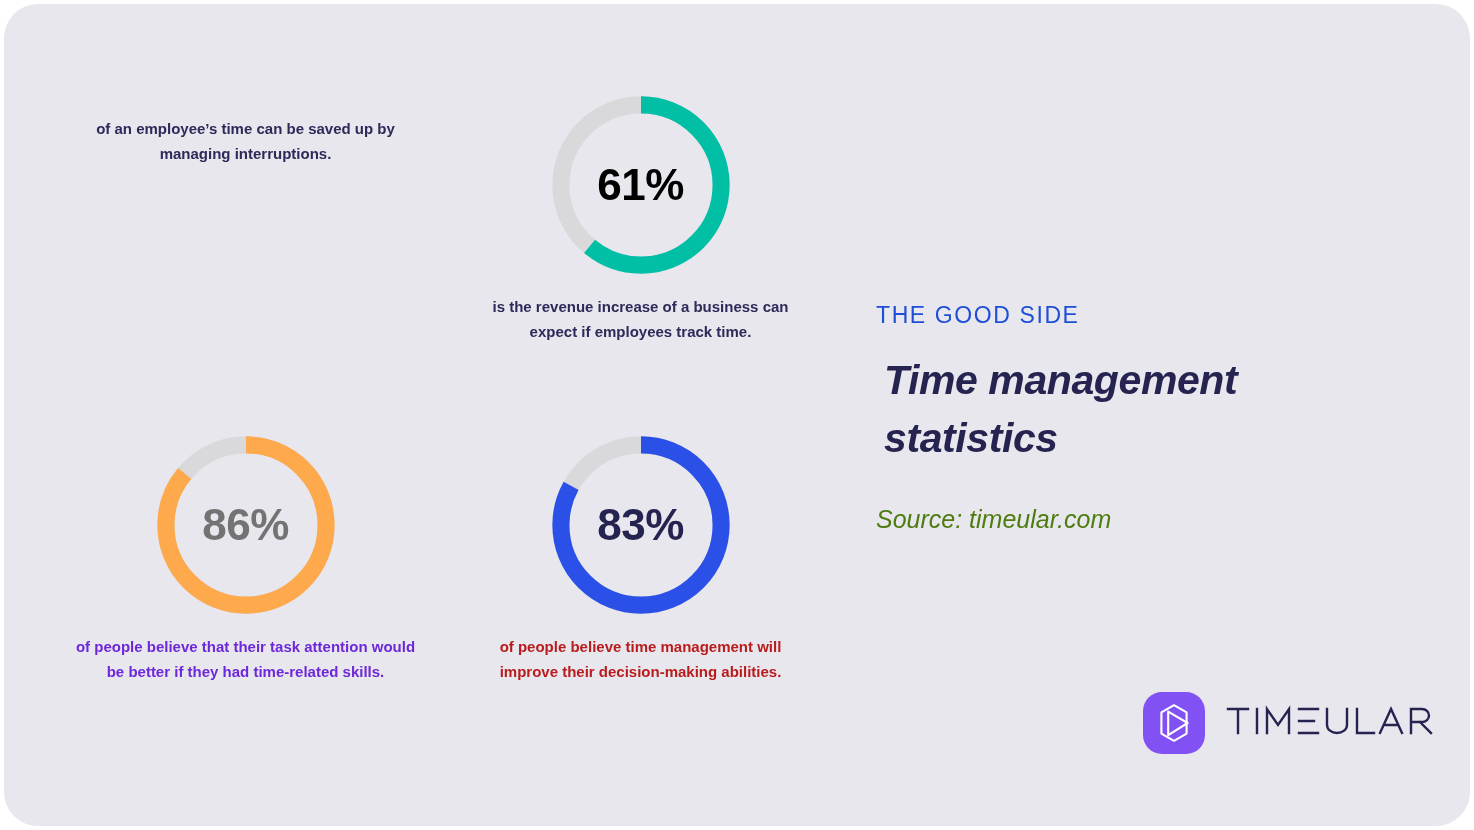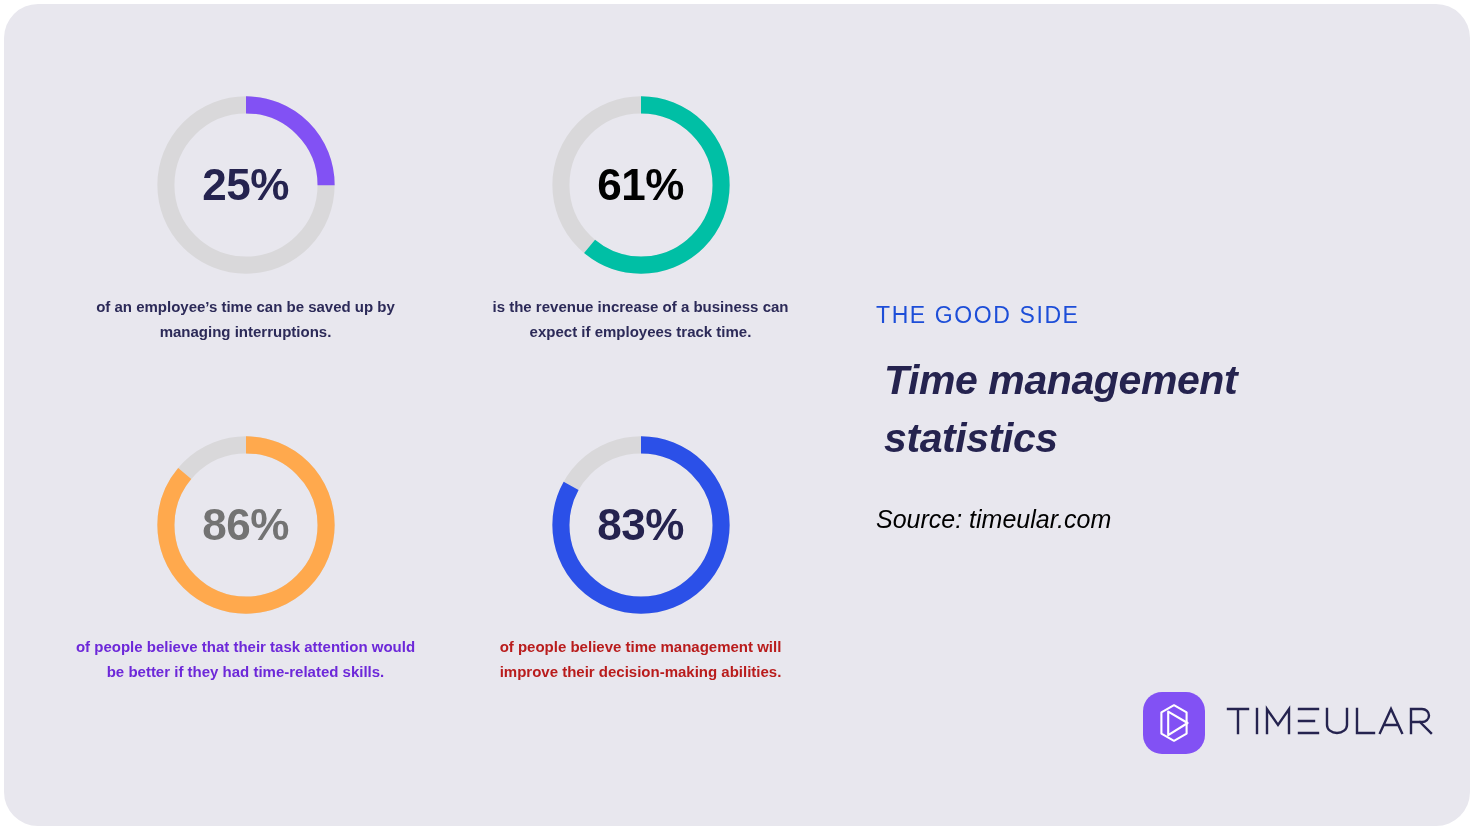--- a/index.html
+++ b/index.html
@@ -100,21 +100,21 @@
     color: #25234f;
     margin: 8px;
     max-width: 430px;
     font-style: italic;
   }
   .source {
     margin-top: 38px;
     font-size: 25px;
     font-style: italic;
     font-weight: 400;
-    color: #000000;
+    color: #4d7c0f;
   }
 
   
   .logo {
     position: absolute;
     left: 1139px;
     top: 688px;
     display: flex;
     align-items: center;
     gap: 21px;
@@ -132,27 +132,20 @@
   .logo-word { display: block; }
 </style>
 </head>
 <body style="background: rgb(255, 255, 255);">
 
 <div class="card" style="background: rgb(232, 231, 238);">
 
   <div class="stats-grid">
 
     <div class="stat-cell">
-      <div class="donut-wrap">
-        <svg viewBox="0 0 100 100">
-          <circle class="donut-track" cx="50" cy="50" r="45" fill="none" stroke-width="9.6" stroke="#d9d8da"></circle>
-          <circle class="donut-arc" cx="50" cy="50" r="45" fill="none" stroke-width="9.6" stroke-linecap="butt" stroke="#8251f4" stroke-dasharray="70.686 212.058" stroke-dashoffset="0"></circle>
-        </svg>
-        <div class="donut-value" style="color: rgb(37, 35, 79);">25%</div>
-      </div>
       <div class="stat-caption" style="color: rgb(44, 42, 88);">of an employee’s time can be saved up by managing interruptions.</div>
     </div>
 
     <div class="stat-cell">
       <div class="donut-wrap">
         <svg viewBox="0 0 100 100">
           <circle class="donut-track" cx="50" cy="50" r="45" fill="none" stroke-width="9.6" stroke="#d9d8da"></circle>
           <circle class="donut-arc" cx="50" cy="50" r="45" fill="none" stroke-width="9.6" stroke-linecap="butt" stroke="#00bfa5" stroke-dasharray="172.473 110.270" stroke-dashoffset="0"></circle>
         </svg>
         <div class="donut-value" style="color: #000000;">61%</div>

